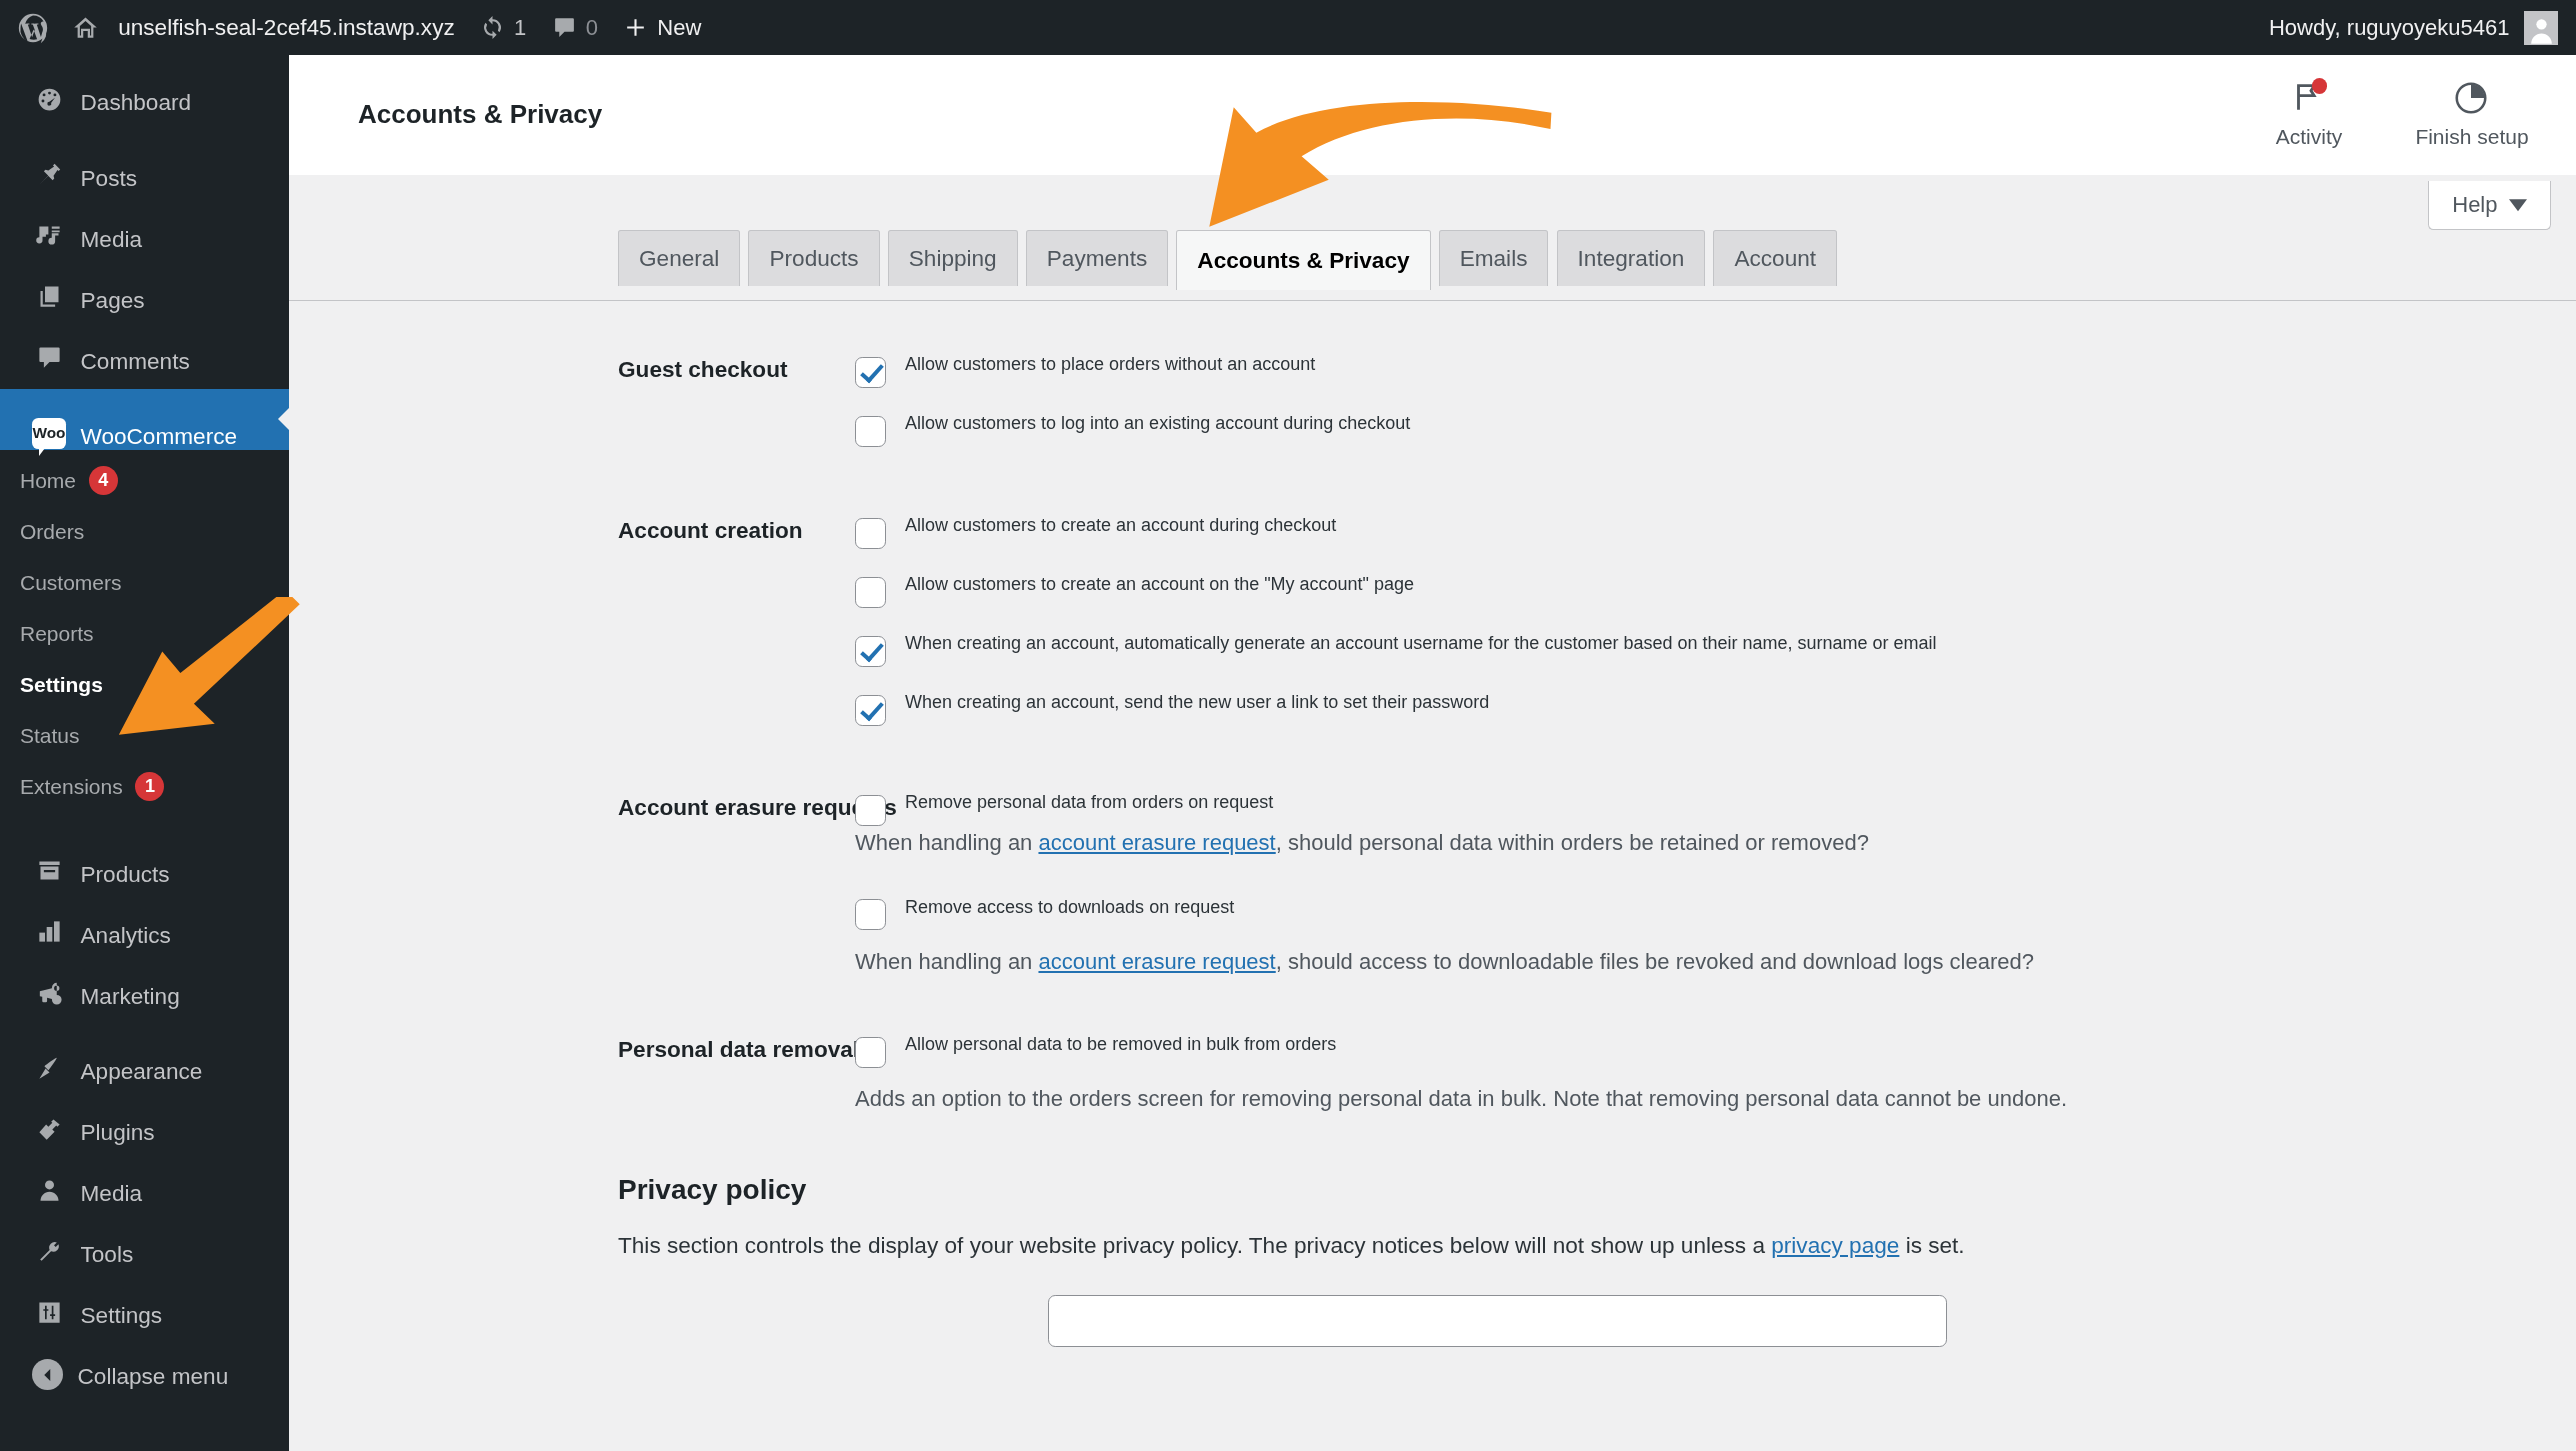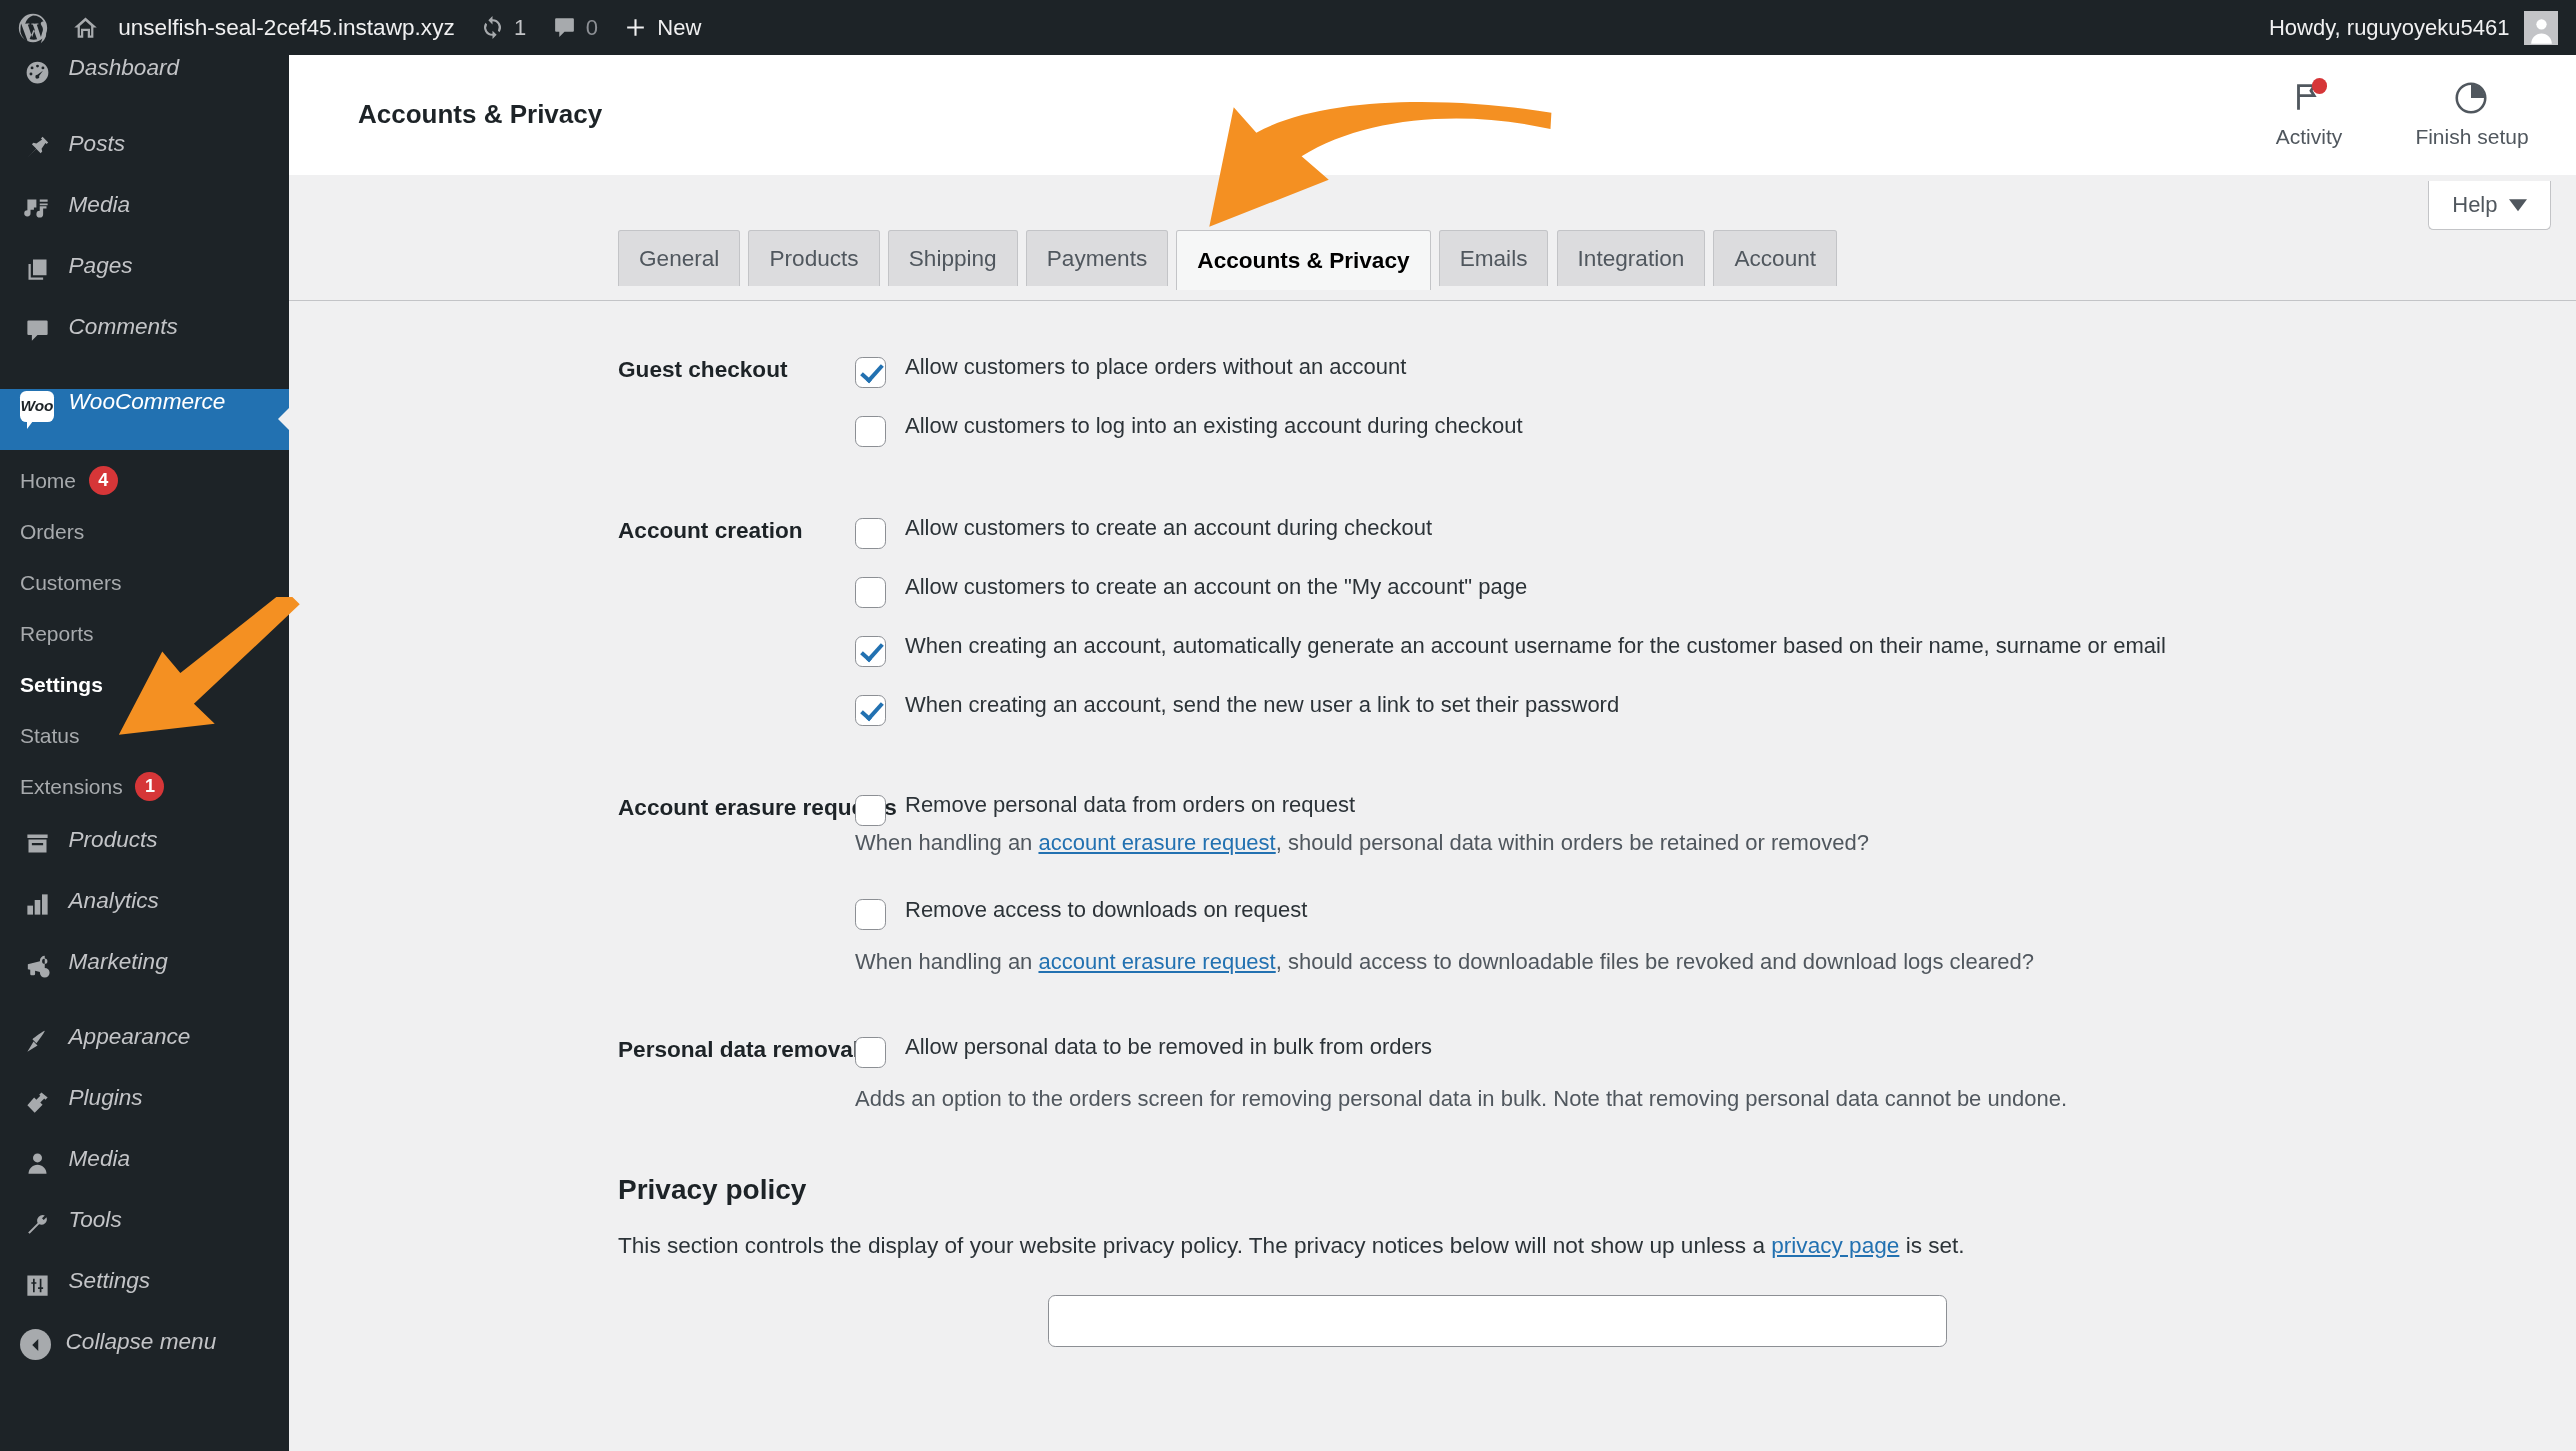--- a/index.html
+++ b/index.html
@@ -41,25 +41,24 @@
   .plus-new { font-size: 22px; }
 
   
   #sidebar {
     position: absolute; top: 55px; left: 0;
     width: 289px; height: 1396px;
     background: #1d2327;
     z-index: 40;
   }
   .menu-item {
-    display: flex; align-items: flex-start;
-    height: 61px; padding-left: 20px;
+    display: flex; align-items: flex-end;
+    height: 61px; padding-left: 32px;
     color: #c3c4c7; font-size: 22.6px;
     position: relative;
-    font-style: italic;
   }
   .menu-item .mi-ico {
     width: 34px; height: 34px; margin-right: 14.5px;
     display: flex; align-items: center; justify-content: center;
     flex: 0 0 34px;
   }
   .menu-item.current {
     background: #2271b1; color: #fff; font-weight: 400;
   }
   .menu-item.current::after {
@@ -216,21 +215,21 @@
     position: relative; top: 1.8px;
   }
   .cb.checked::after {
     content: "";
     position: absolute; left: 10px; top: 2.7px;
     width: 8.1px; height: 18px;
     border: solid #2271b1;
     border-width: 0 4.5px 4.5px 0;
     transform: rotate(42deg);
   }
-  .cb-label { font-size: 22px; color: #2c3338; line-height: 1.1; }
+  .cb-label { font-size: 18px; color: #2c3338; line-height: 1.1; }
   .desc {
     font-size: 22px; color: #50575e; line-height: 1.25;
   }
   a.link { color: #2271b1; text-decoration: underline; }
   h2.section-h {
     font-size: 28px; font-weight: bold; color: #1d2327;
     padding-left: 329px;
   }
   p.section-p {
     font-size: 22.6px; color: #2c3338;

